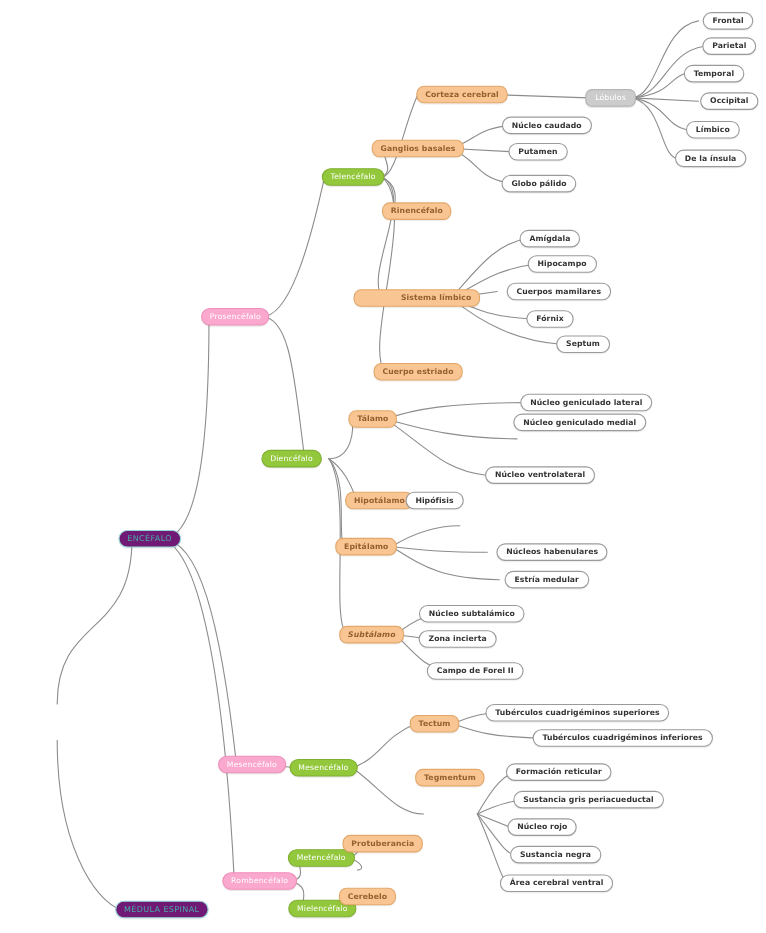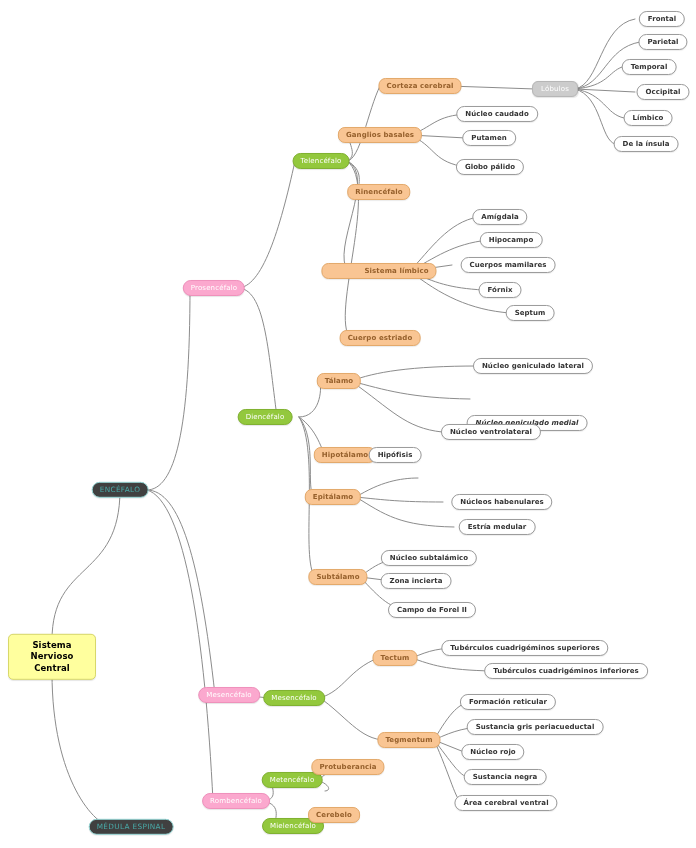--- a/index.html
+++ b/index.html
@@ -42,28 +42,29 @@
     font-weight:bold;
     font-size:8.5px;
     letter-spacing:.1px;
     padding:5px 8px;
     box-shadow:0 1px 1px rgba(0,0,0,.10);
     line-height:1.35;
     white-space:normal;
   }
   
   .n-cyan{
-    background:#404040;
+    background:#701a75;
     border-color:#96d7d6;
     border-radius:9px;
     color:#49aaa8;
     font-size:7.3px;
     letter-spacing:.35px;
     padding:3px 7px;
     box-shadow:0 1px 1px rgba(0,0,0,.08);
+    margin-left:16px;
   }
   
   .n-pink{
     background:#fba8ce;
     border-color:#ef8fbb;
     border-radius:9px;
     color:#ffffff;
     font-size:7px;
     letter-spacing:.15px;
     padding:3px 7px;
@@ -193,21 +194,20 @@
       <path d="M434,740 C450,775 456,802 462,803"></path>
 
       <path d="M263,801 C282,800 268,782 272,780"></path>
       <path d="M263,801 C285,805 272,822 276,826"></path>
 
       <path d="M318,780 C328,774 330,768 321,767"></path>
       <path d="M318,780 C332,786 330,791 325,791"></path>
     </g>
   </svg>
 
-  <div class="node n-root" style="left:52px;top:657px;width:88px;">Sistema Nervioso Central</div>
 
   <div class="node n-cyan" style="left:120px;top:490px;">ENCÉFALO</div>
   <div class="node n-cyan" style="left:131px;top:827px;">MÉDULA ESPINAL</div>
 
   <div class="node n-pink" style="left:214px;top:288px;">Prosencéfalo</div>
   <div class="node n-pink" style="left:229px;top:695px;">Mesencéfalo</div>
   <div class="node n-pink" style="left:236px;top:801px;">Rombencéfalo</div>
 
   <div class="node n-green" style="left:321px;top:161px;">Telencéfalo</div>
   <div class="node n-green" style="left:265px;top:417px;">Diencéfalo</div>
@@ -236,37 +236,37 @@
 
   <div class="node n-leaf" style="left:500px;top:217px;">Amígdala</div>
   <div class="node n-leaf" style="left:511px;top:240px;">Hipocampo</div>
   <div class="node n-leaf" style="left:508px;top:265px;">Cuerpos mamilares</div>
   <div class="node n-leaf" style="left:500px;top:290px;">Fórnix</div>
   <div class="node n-leaf" style="left:530px;top:313px;">Septum</div>
 
   <div class="node n-orange" style="left:339px;top:381px;">Tálamo</div>
   <div class="node n-orange" style="left:345px;top:455px;">Hipotálamo</div>
   <div class="node n-orange" style="left:333px;top:497px;">Epitálamo</div>
-  <div class="node n-orange" style="left:338px;top:577px;">Subtálamo</div>
+  <div class="node n-orange" style="left:338px;top:577px;font-style:italic;">Subtálamo</div>
 
   <div class="node n-leaf" style="left:533px;top:366px;">Núcleo geniculado lateral</div>
-  <div class="node n-leaf" style="left:527px;top:423px;font-style:italic;">Núcleo geniculado medial</div>
+  <div class="node n-leaf" style="left:527px;top:384px;">Núcleo geniculado medial</div>
   <div class="node n-leaf" style="left:491px;top:432px;">Núcleo ventrolateral</div>
 
   <div class="node n-leaf" style="left:395px;top:455px;">Hipófisis</div>
 
   <div class="node n-leaf" style="left:502px;top:502px;">Núcleos habenulares</div>
   <div class="node n-leaf" style="left:497px;top:527px;">Estría medular</div>
 
   <div class="node n-leaf" style="left:429px;top:558px;">Núcleo subtalámico</div>
   <div class="node n-leaf" style="left:416px;top:581px;">Zona incierta</div>
   <div class="node n-leaf" style="left:432px;top:610px;">Campo de Forel II</div>
 
   <div class="node n-orange" style="left:395px;top:658px;">Tectum</div>
-  <div class="node n-orange" style="left:409px;top:740px;">Tegmentum</div>
+  <div class="node n-orange" style="left:409px;top:707px;">Tegmentum</div>
 
   <div class="node n-leaf" style="left:525px;top:648px;">Tubérculos cuadrigéminos superiores</div>
   <div class="node n-leaf" style="left:566px;top:671px;">Tubérculos cuadrigéminos inferiores</div>
 
   <div class="node n-leaf" style="left:508px;top:702px;">Formación reticular</div>
   <div class="node n-leaf" style="left:535px;top:727px;">Sustancia gris periacueductal</div>
   <div class="node n-leaf" style="left:493px;top:752px;">Núcleo rojo</div>
   <div class="node n-leaf" style="left:505px;top:777px;">Sustancia negra</div>
   <div class="node n-leaf" style="left:506px;top:803px;">Área cerebral ventral</div>
 

